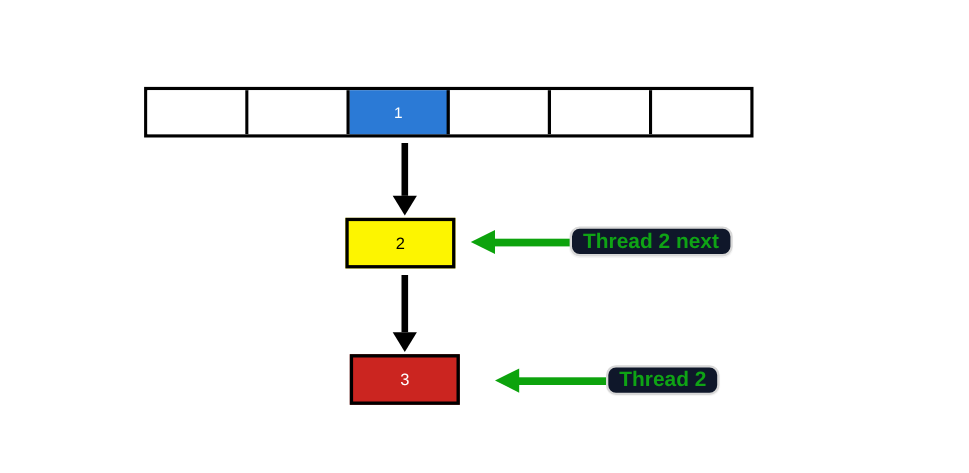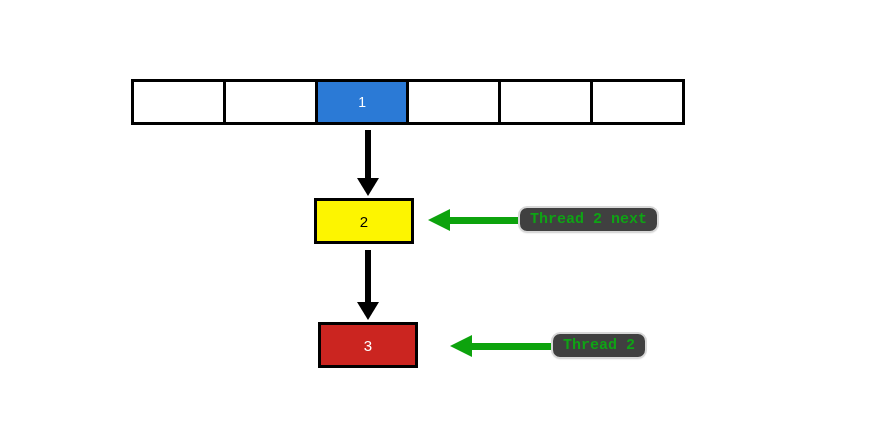--- a/index.html
+++ b/index.html
@@ -45,24 +45,24 @@
   .harrow-head  { position:absolute; width:0; height:0;
     border-top:11px solid transparent; border-bottom:11px solid transparent;
     border-right:22px solid var(--arrow-green); }
   .g1s { left:448px; top:217px; width:70px; }
   .g1h { left:428px; top:209px; }
   .g2s { left:470px; top:343px; width:81px; }
   .g2h { left:450px; top:335px; }
 
   
   .label {
-    position:absolute; background:#404040; color:var(--label-green);
+    position:absolute; background:#0f172a; color:var(--label-green);
     border:2px solid var(--label-border); border-radius:9px;
-    font-size:15px; font-weight:bold; line-height:19px; padding:2px 10px;
-    white-space:nowrap; box-shadow:0 1px 1px rgba(0,0,0,0.05);font-family:Liberation Mono, monospace;
+    font-size:19px; font-weight:bold; line-height:19px; padding:2px 10px;
+    white-space:nowrap; box-shadow:0 1px 1px rgba(0,0,0,0.05);
   }
   .label1 { left:518px; top:206px; }
   .label2 { left:551px; top:332px; }
 
   
   .watermark {
     position:absolute; right:4px; top:400px; font-size:19px;
     color:var(--watermark-gray);
     text-shadow:0 1px 0 #ffffff;
   }

